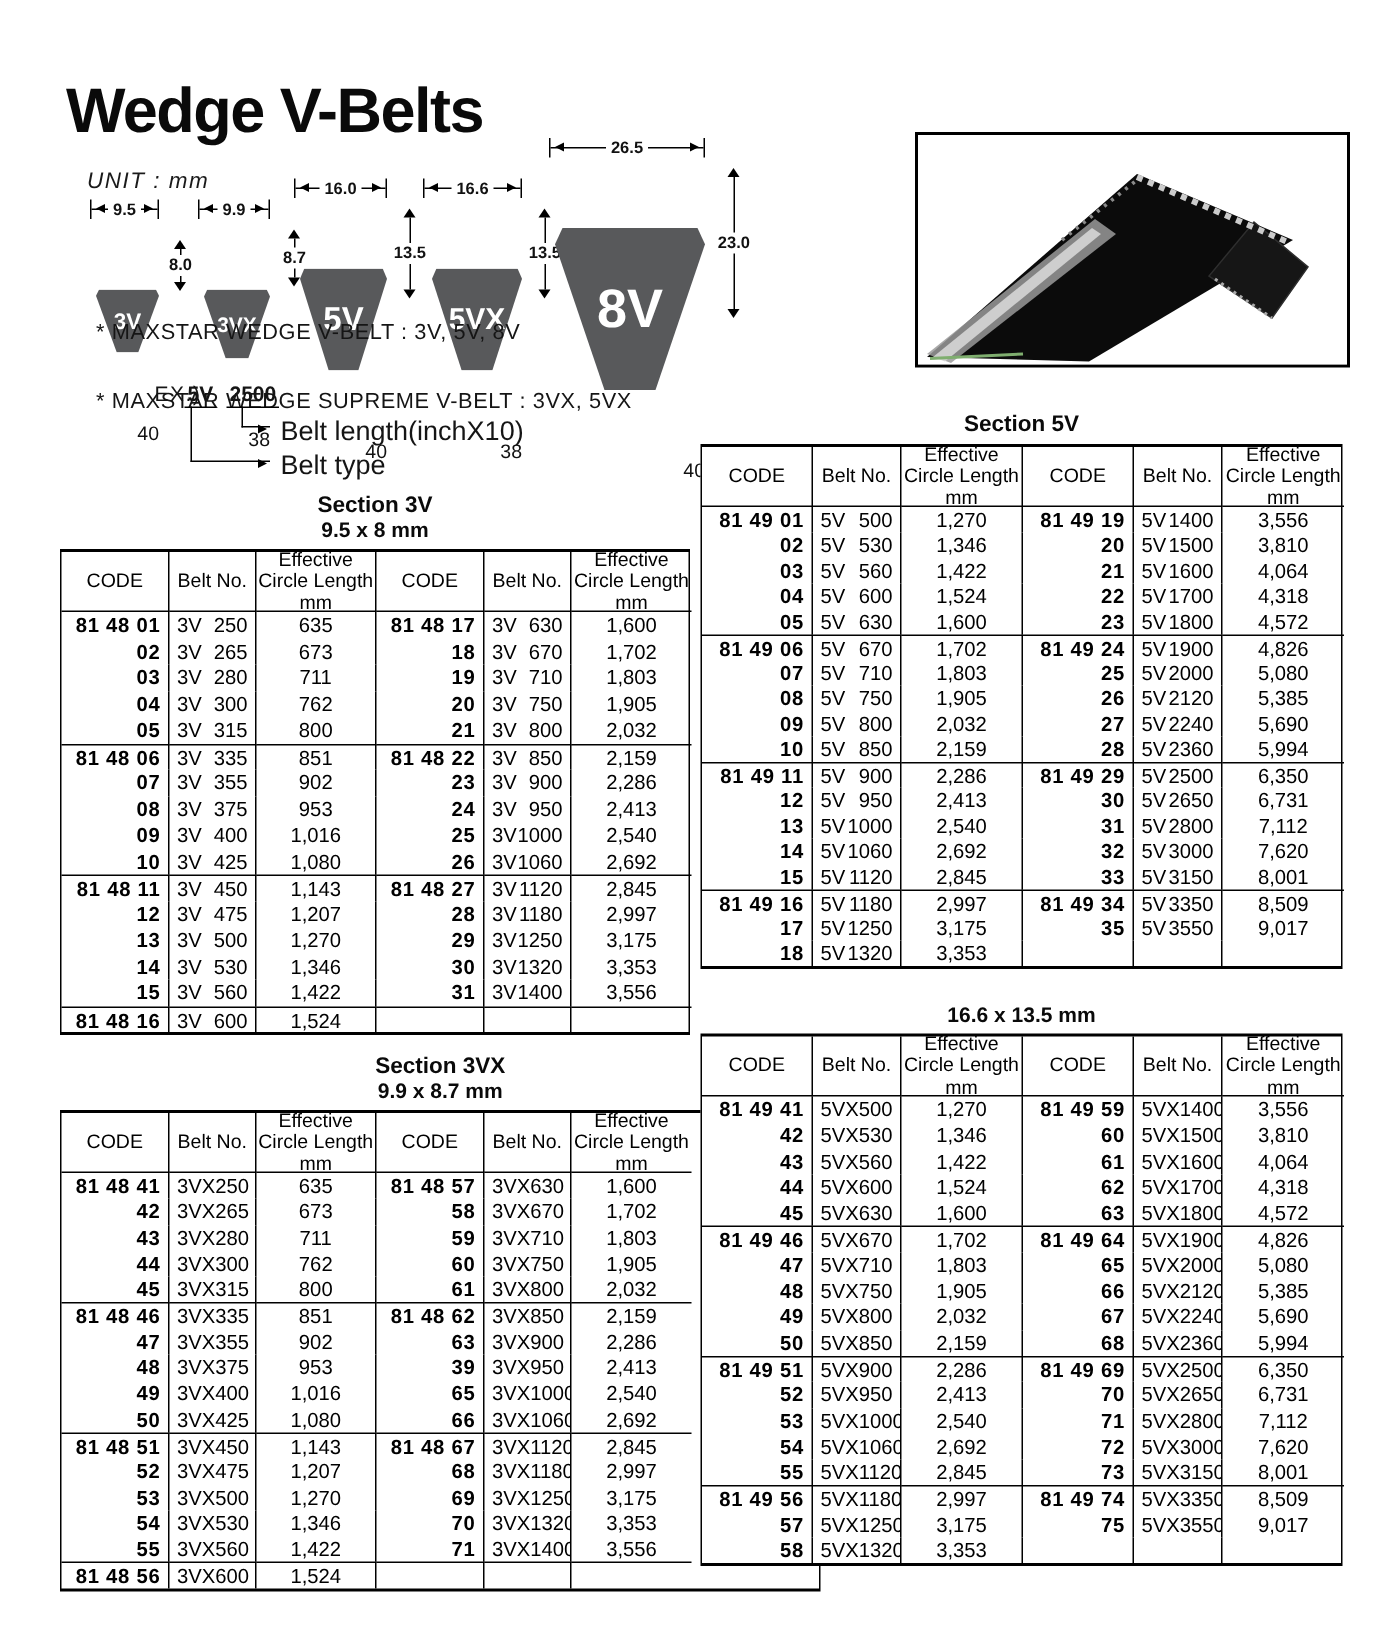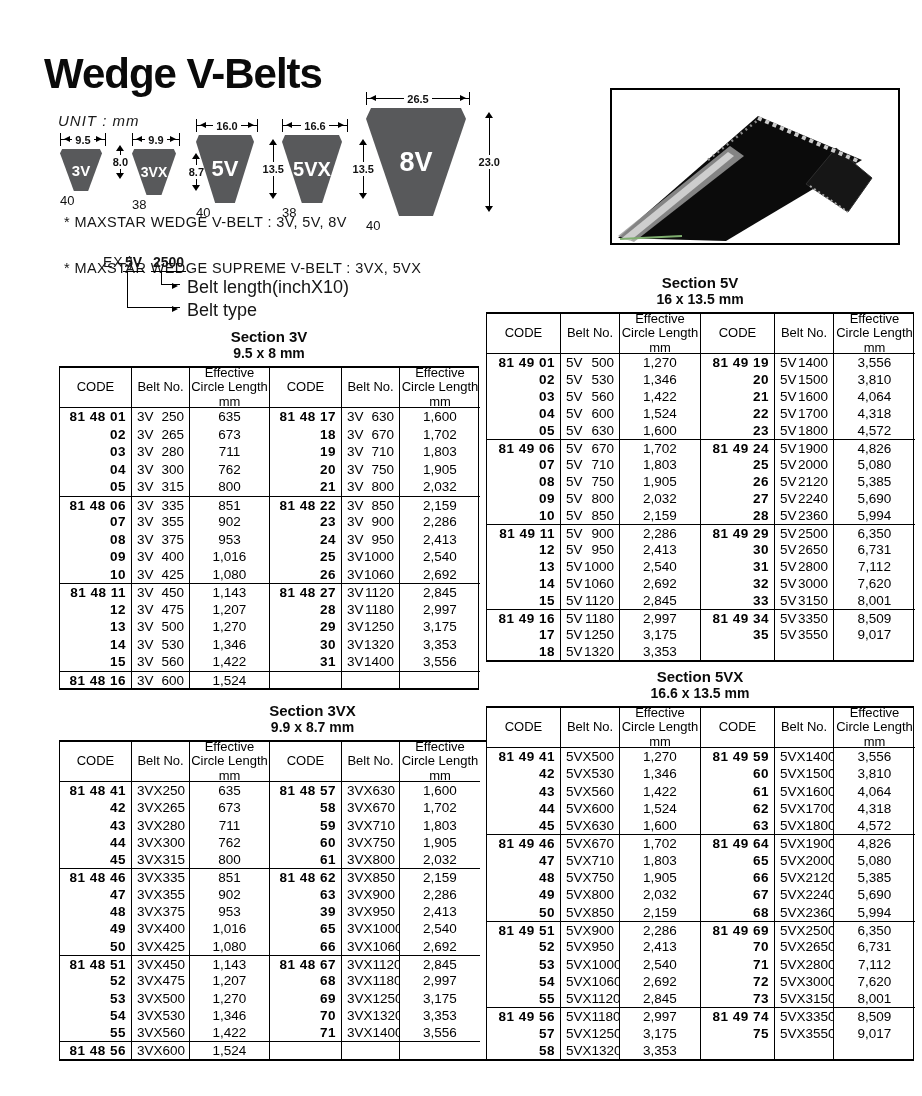--- a/index.html
+++ b/index.html
@@ -3,21 +3,21 @@
 <meta charset="utf-8">
 <style>
   html,body{margin:0;padding:0;background:#fff;}
   .canvas{position:relative;width:922px;height:1096px;background:#fff;overflow:hidden;
           font-family:"Liberation Sans",sans-serif;color:#000;}
   
   .page-title{position:absolute;left:44px;top:50px;font-size:42px;font-weight:bold;
               letter-spacing:-1px;color:#0a0a0a;}
   .unit-label{position:absolute;left:58px;top:112px;font-size:15px;color:#1a1a1a;letter-spacing:1px;font-style:italic;}
   
-  .fig{position:absolute;display:flex;flex-direction:column;align-items:flex-start;}
+  .fig{position:absolute;display:flex;flex-direction:column;align-items:flex-end;gap:44px;}
   .dim-top{display:flex;align-items:center;width:100%;height:13px;font-size:11px;color:#111;}
   .dim-top .tick{width:0;height:13px;border-left:1px solid #000;}
   .dim-top .ln{flex:1;height:0;border-top:1px solid #000;position:relative;}
   .dim-top .ln.l::before{content:"";position:absolute;left:0;top:-4px;
       border:3.5px solid transparent;border-right:6px solid #000;}
   .dim-top .ln.r::after{content:"";position:absolute;right:0;top:-4px;
       border:3.5px solid transparent;border-left:6px solid #000;}
   .dim-top .dim-val{padding:0 3px;font-weight:bold;white-space:nowrap;}
   .belt-shape{background:#58595b;display:flex;align-items:center;justify-content:center;
       color:#fff;font-weight:bold;margin-top:3px;
@@ -42,21 +42,21 @@
   .ex-line.len{left:76px;top:17px;width:18px;height:13px;}
   .ex-line.typ{left:42px;top:17px;width:52px;height:36px;}
   .ex-lbl{position:absolute;left:102px;font-size:18px;}
   .ex-lbl.l1{top:23px;}
   .ex-lbl.l2{top:46px;}
   
   .photo{position:absolute;left:610px;top:88px;width:290px;height:157px;
       border:2px solid #000;background:#fff;box-sizing:border-box;}
   .photo svg{display:block;width:100%;height:100%;}
   
-  .table-block{position:absolute;margin-left:19px;}
+  .table-block{position:absolute;}
   .tbl-title{font-size:15px;line-height:17px;font-weight:bold;text-align:center;color:#0a0a0a;}
   .tbl-sub{font-size:14px;line-height:16px;font-weight:bold;text-align:center;color:#0a0a0a;}
   .tbl{display:grid;margin-top:5px;border:1px solid #000;border-top-width:2px;border-bottom-width:2px;background:#fff;}
   .tbl.left{grid-template-columns:72px 58px 80px 72px 58px 80px;}
   .tbl.right{grid-template-columns:74px 59px 81px 74px 59px 81px;}
   .hcell{border-right:1px solid #000;border-bottom:1.5px solid #000;height:var(--hh);
       display:flex;align-items:center;justify-content:center;text-align:center;
       font-size:13px;line-height:1.12;padding:0 1px;box-sizing:border-box;}
   .hcell.last{border-right:none;}
   .cell{height:var(--rh);line-height:var(--rh);font-size:13.5px;border-right:1px solid #000;
@@ -78,21 +78,21 @@
   <div class="fig" style="left:60px;top:133px;width:46px;">
     <div class="dim-top">
       <span class="tick"></span>
         <span class="ln l"></span>
       <span class="dim-val">9.5</span>
       <span class="ln r"></span>
         <span class="tick"></span>
     </div>
     <div class="belt-shape" style="width:42px;height:42px;font-size:15px;">3V</div>
     <div class="angle-val">40</div>
-    <div class="dim-v" style="right:-22px;top:8px;height:42px;">
+    <div class="dim-v" style="right:-22px;top:23px;height:42px;">
       <span class="va up"></span>
         <span class="vl"></span>
       <span class="vval">8.0</span>
       <span class="vl"></span>
         <span class="va down"></span>
     </div>
   </div>
 
   <div class="fig" style="left:132px;top:133px;width:48px;">
     <div class="dim-top">
@@ -152,21 +152,21 @@
   </div>
 
   <div class="fig" style="left:366px;top:92px;width:104px;">
     <div class="dim-top">
       <span class="tick"></span>
         <span class="ln l"></span>
       <span class="dim-val">26.5</span>
       <span class="ln r"></span>
         <span class="tick"></span>
     </div>
-    <div class="belt-shape" style="width:100px;height:108px;font-size:27px;">8V</div>
+    <div class="belt-shape" style="width:100px;height:108px;font-size:36px;">8V</div>
     <div class="angle-val">40</div>
     <div class="dim-v" style="right:-30px;top:16px;height:108px;">
       <span class="va up"></span>
         <span class="vl"></span>
       <span class="vval">23.0</span>
       <span class="vl"></span>
         <span class="va down"></span>
     </div>
   </div>
 
@@ -394,21 +394,20 @@
         </div>
         <div class="cell c-len group">1,524</div>
         <div class="cell c-code group"></div>
         <div class="cell c-belt group"></div>
         <div class="cell c-len last group"></div>
       </div>
   </div>
 
   <div class="table-block" style="left:467px;top:274px;width:428px;">
     <div class="tbl-title">Section 5V</div>
-    <div class="tbl-sub">16 x 13.5 mm</div>
     <div class="tbl right" style="--rh:17px;--hh:40px;">
         <div class="hcell">CODE</div>
         <div class="hcell">Belt No.</div>
         <div class="hcell">Effective Circle Length mm</div>
         <div class="hcell">CODE</div>
         <div class="hcell">Belt No.</div>
         <div class="hcell last">Effective Circle Length mm</div>
         <div class="cell c-code">81 49 01</div>
         <div class="cell c-belt">
           <span>5V</span>
@@ -821,21 +820,20 @@
           <span>600</span>
         </div>
         <div class="cell c-len group">1,524</div>
         <div class="cell c-code group"></div>
         <div class="cell c-belt group"></div>
         <div class="cell c-len last group"></div>
       </div>
   </div>
 
   <div class="table-block" style="left:467px;top:668px;width:428px;">
-    <div class="tbl-title">Section 5VX</div>
     <div class="tbl-sub">16.6 x 13.5 mm</div>
     <div class="tbl right" style="--rh:17.3px;--hh:40px;">
         <div class="hcell">CODE</div>
         <div class="hcell">Belt No.</div>
         <div class="hcell">Effective Circle Length mm</div>
         <div class="hcell">CODE</div>
         <div class="hcell">Belt No.</div>
         <div class="hcell last">Effective Circle Length mm</div>
         <div class="cell c-code">81 49 41</div>
         <div class="cell c-belt">

